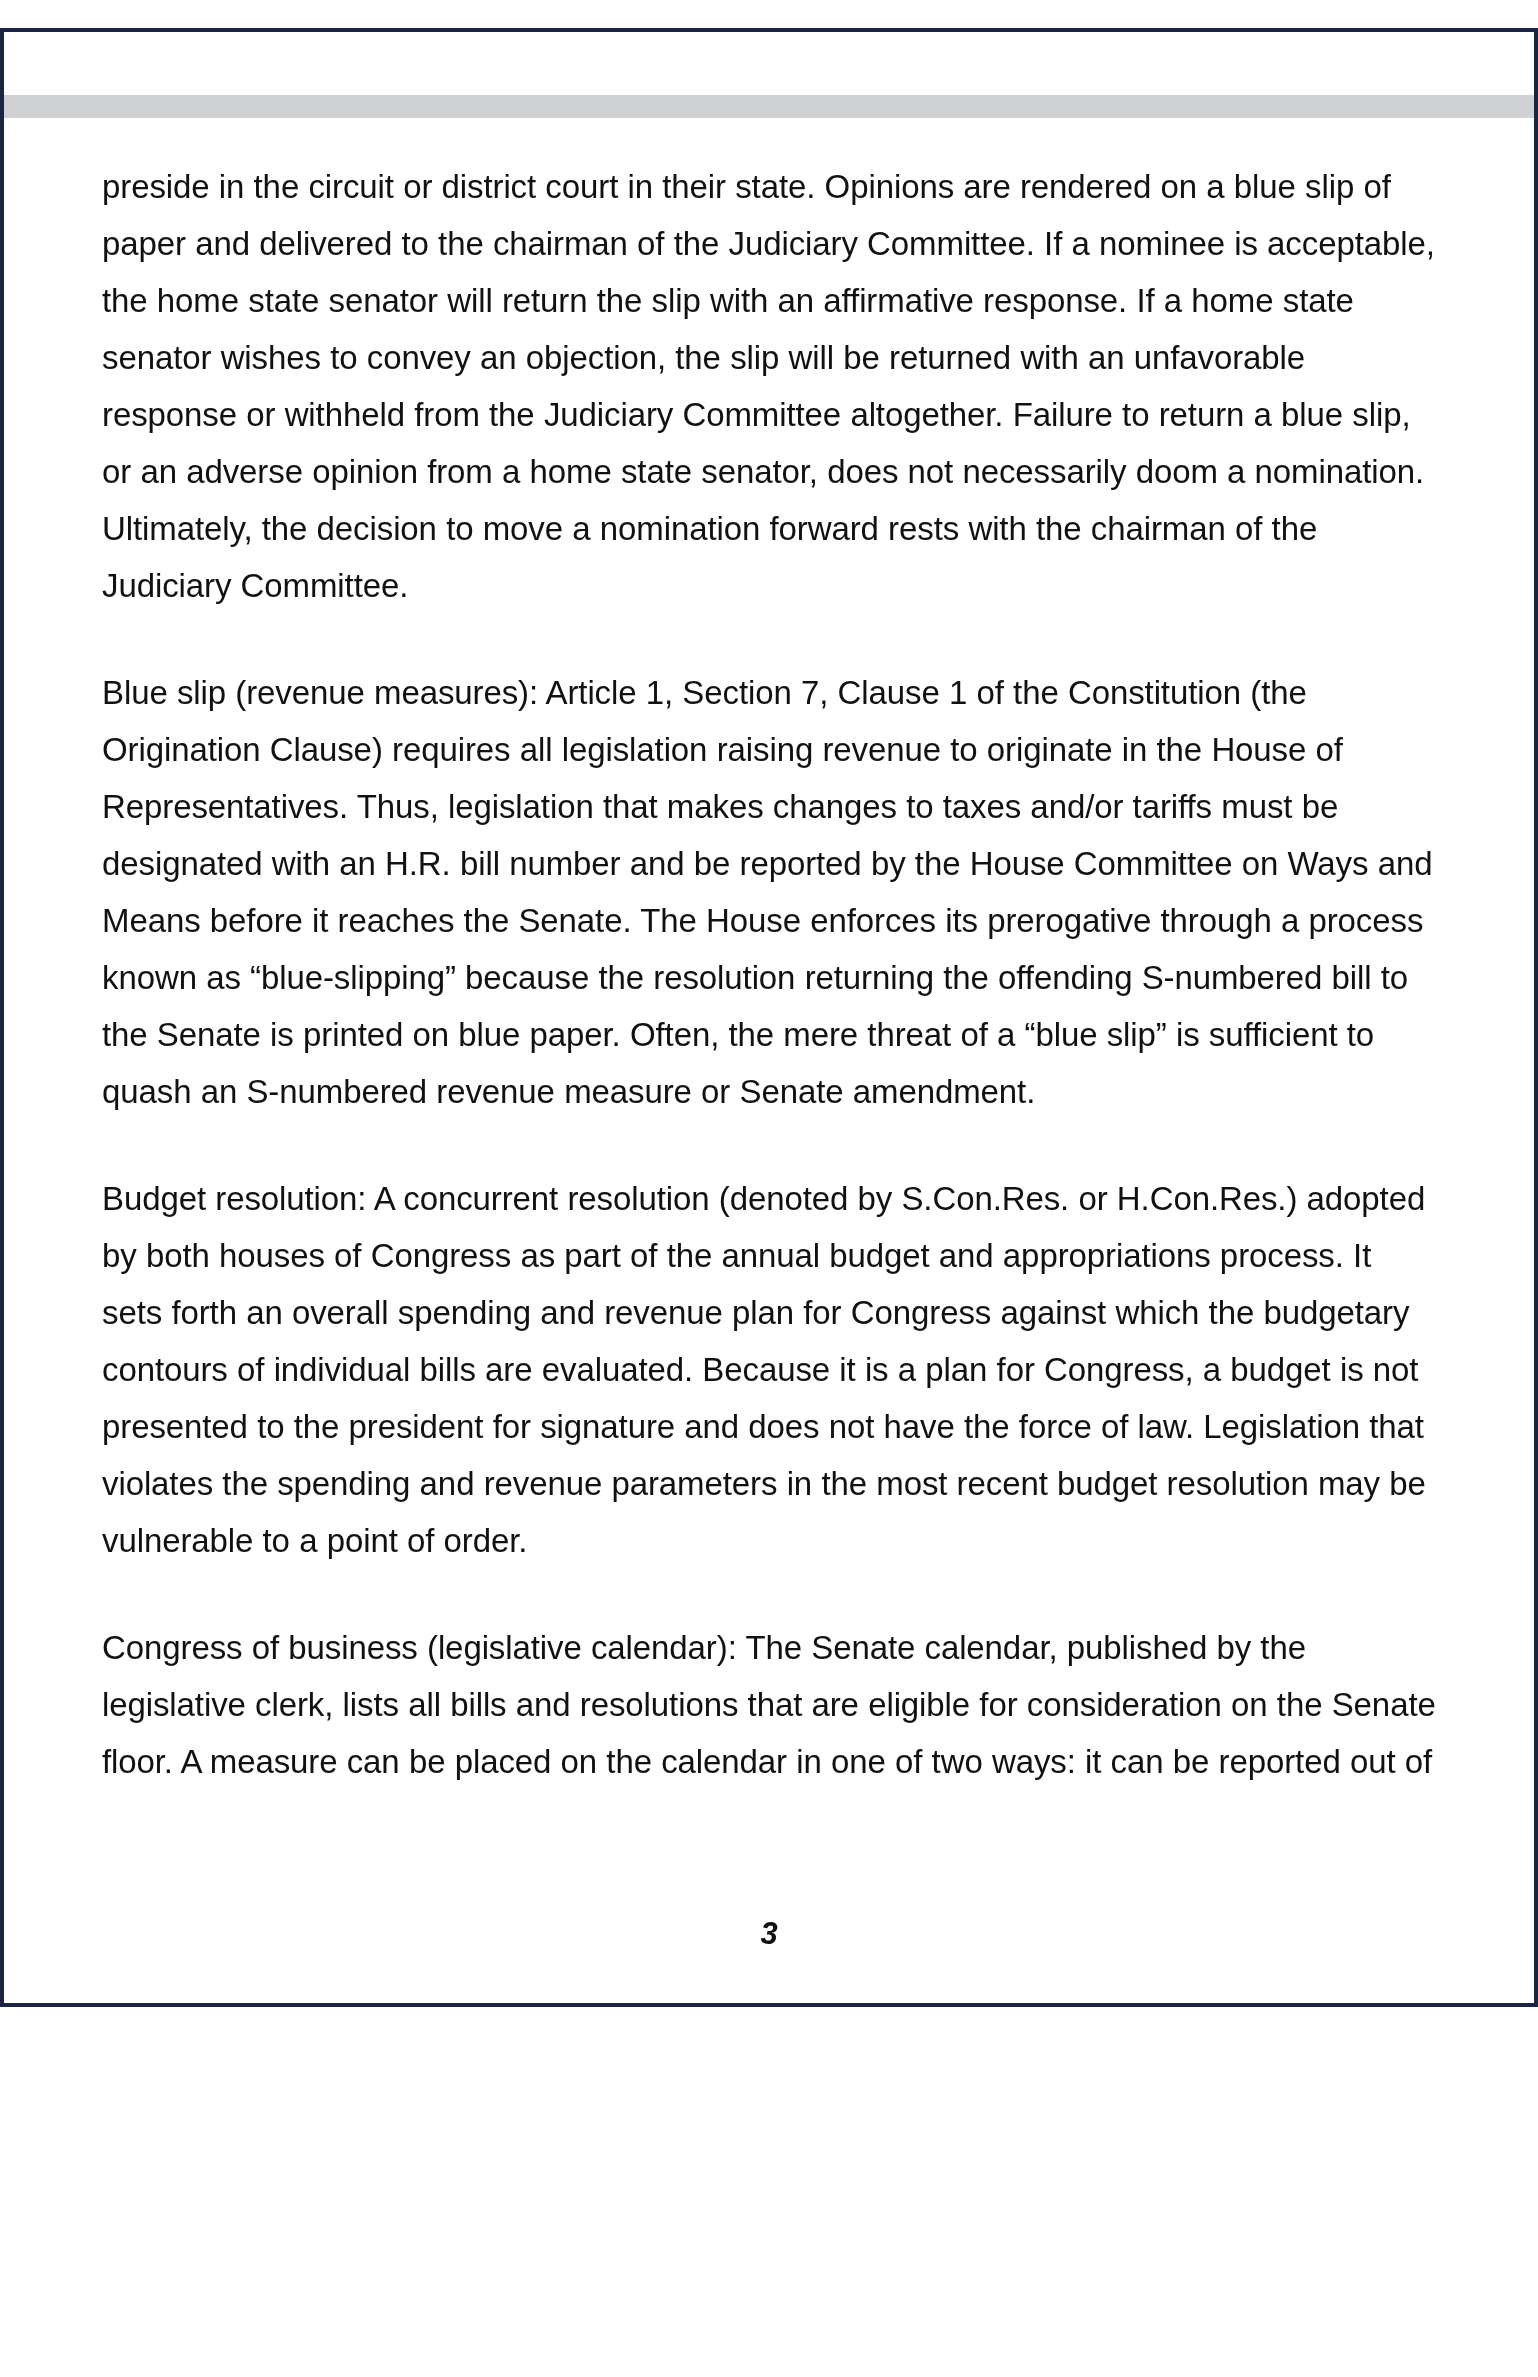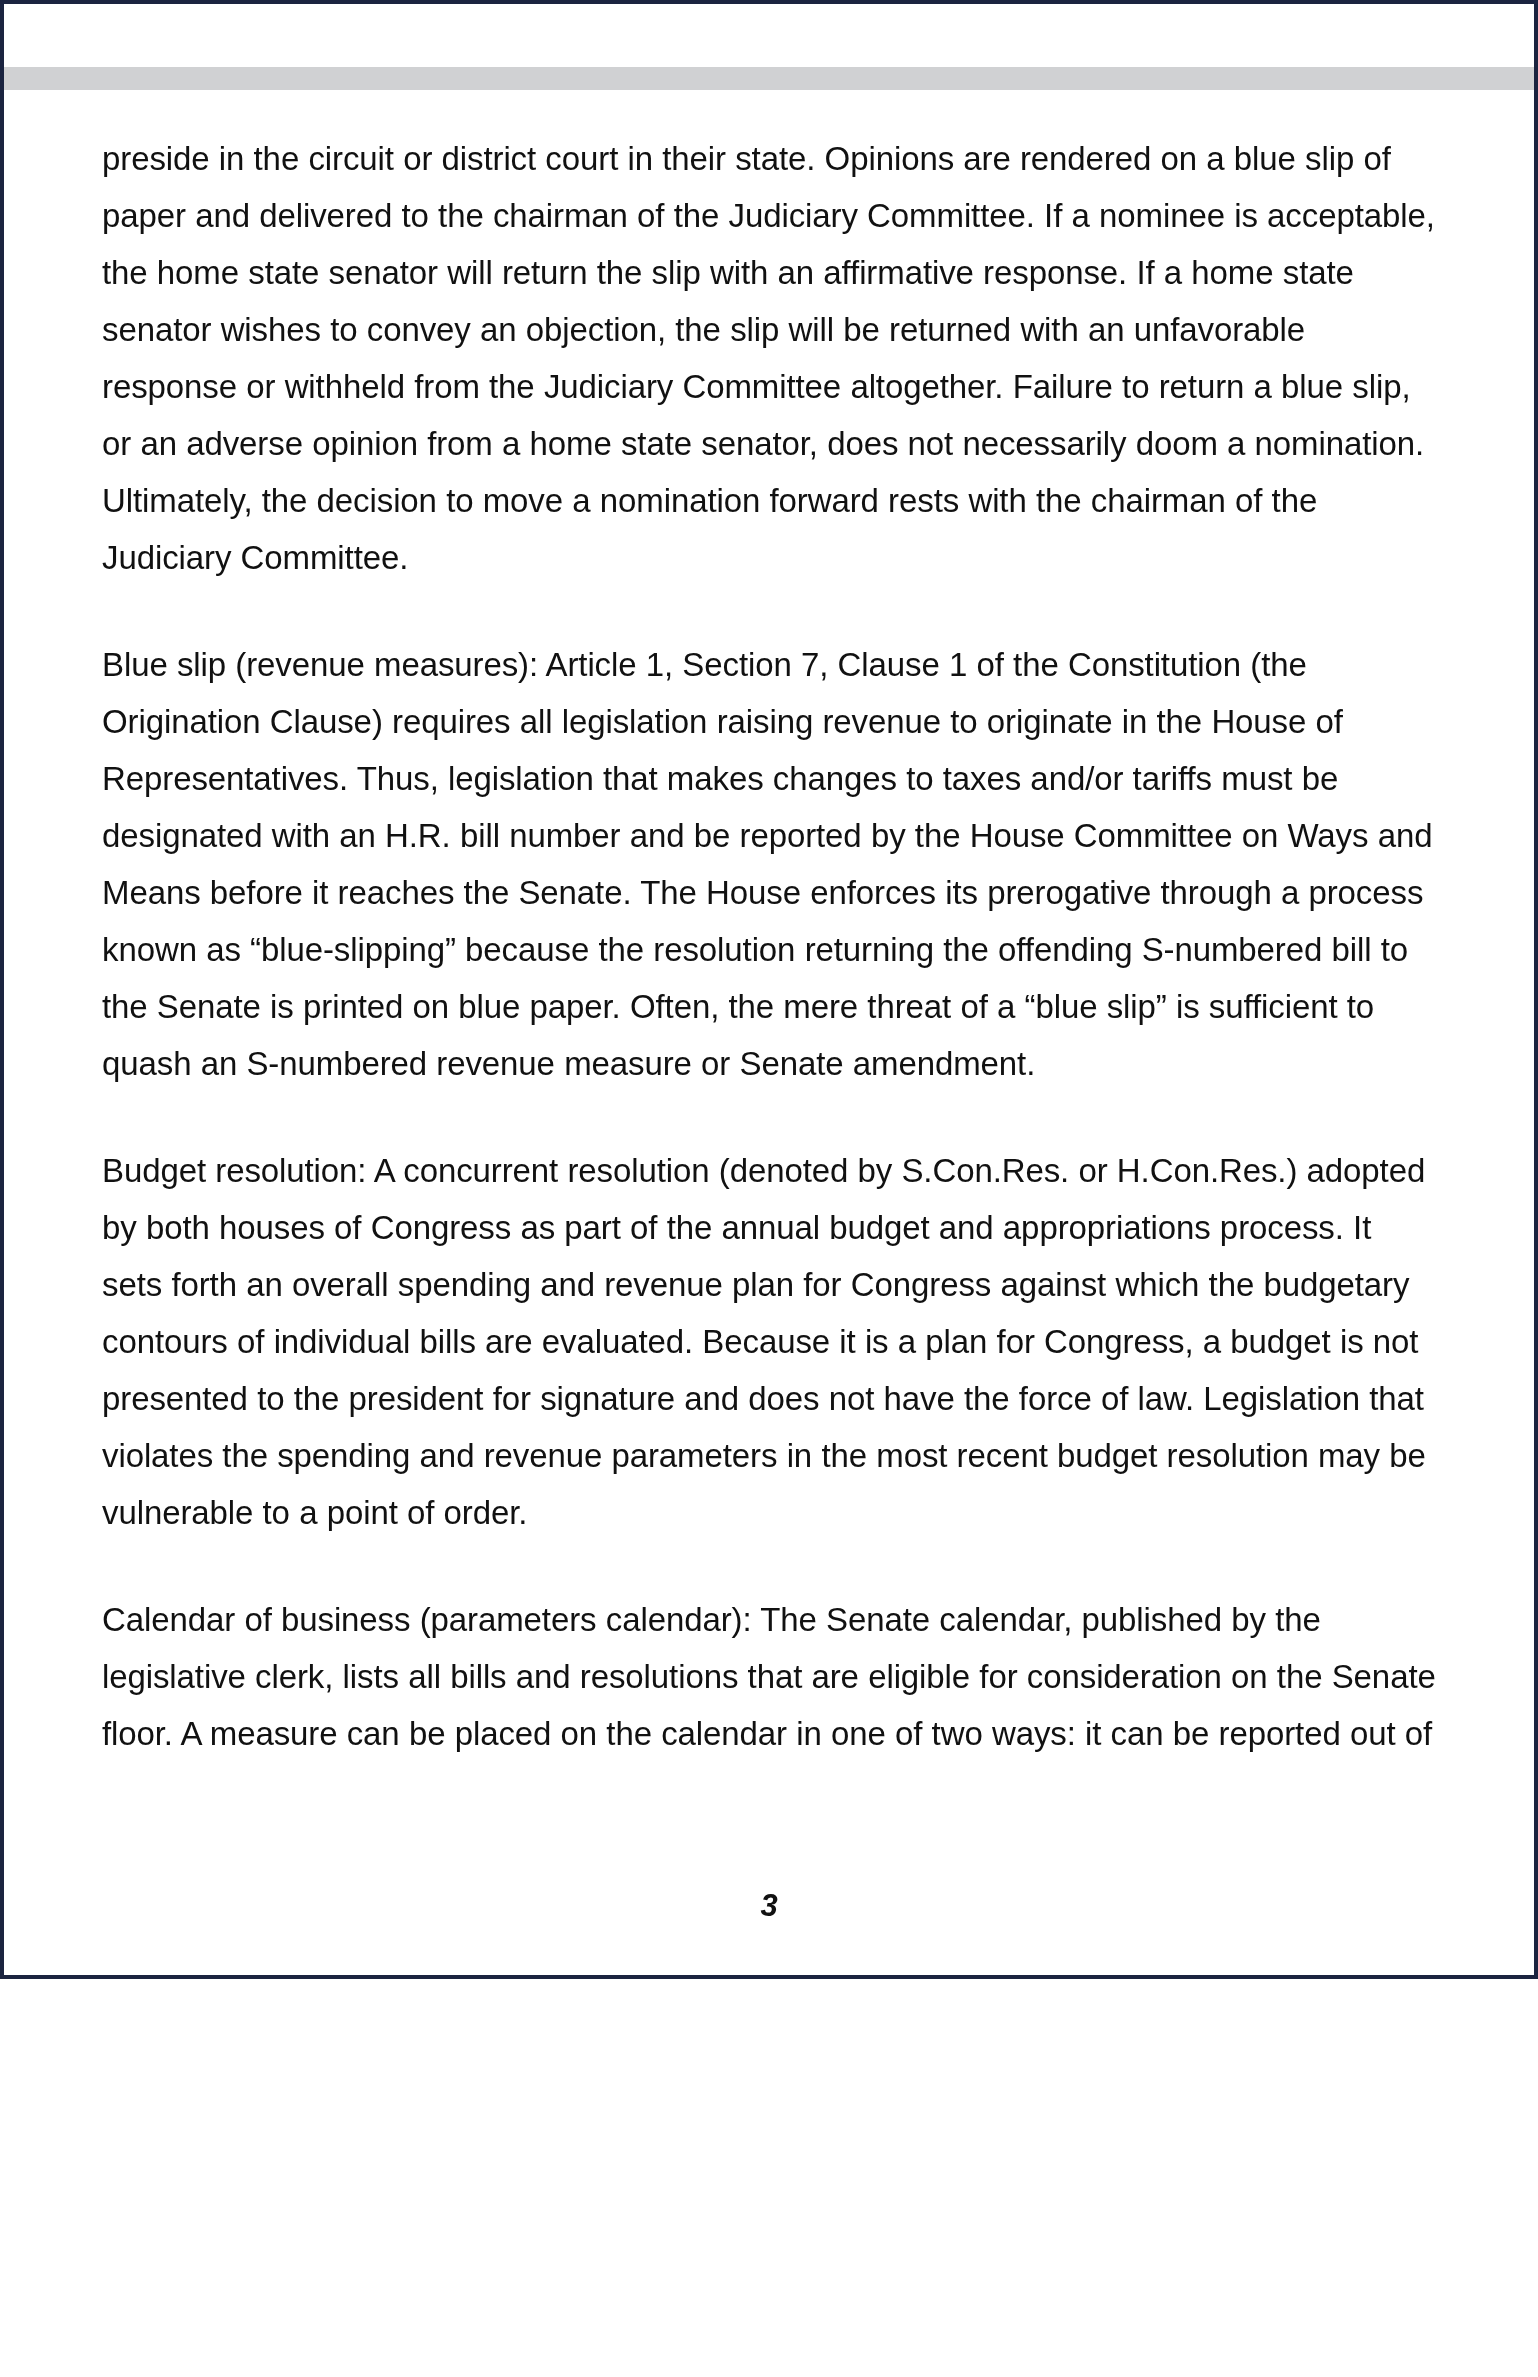--- a/index.html
+++ b/index.html
@@ -17,20 +17,21 @@
 
   .page {
     position: relative;
     width: 1538px;
     height: 1979px;
     background: #ffffff;
     border-left: 4.7px solid #1b2440;
     border-right: 4.7px solid #1b2440;
     border-top: 4.7px solid #1b2440;
     border-bottom: 4.7px solid #1b2440;
+    margin-top: 28px;
   }
 
   
   .header-band {
     position: absolute;
     left: 0;
     right: 0;
     top: 63px;
     height: 23px;
     background: #d0d1d3;
@@ -79,20 +80,20 @@
   <div class="header-band"></div>
 
   <div class="content">
 
     <p class="para"><span class="term"></span><span>preside in the circuit or district court in their state. Opinions are rendered on a blue slip of paper and delivered to the chairman of the Judiciary Committee.  If a nominee is acceptable, the home state senator will return the slip with an affirmative response. If a home state senator wishes to convey an objection, the slip will be returned with an unfavorable response or withheld from the Judiciary Committee altogether.  Failure to return a blue slip, or an adverse opinion from a home state senator, does not necessarily doom a nomination. Ultimately, the decision to move a nomination forward rests with the chairman of the Judiciary Committee.</span></p>
 
     <p class="para"><span class="term">Blue slip (revenue measures):</span><span> Article 1, Section 7, Clause 1 of the Constitution (the Origination Clause) requires all legislation raising revenue to originate in the House of Representatives. Thus, legislation that makes changes to taxes and/or tariffs must be designated with an H.R. bill number and be reported by the House Committee on Ways and Means before it reaches the Senate. The House enforces its prerogative through a process known as “blue-slipping” because the resolution returning the offending S-numbered bill to the Senate is printed on blue paper. Often, the mere threat of a “blue slip” is sufficient to quash an S-numbered revenue measure or Senate amendment.</span></p>
 
     <p class="para"><span class="term">Budget resolution:</span><span> A concurrent resolution (denoted by S.Con.Res. or H.Con.Res.) adopted by both houses of Congress as part of the annual budget and appropriations process. It sets forth an overall spending and revenue plan for Congress against which the budgetary contours of individual bills are evaluated. Because it is a plan for Congress, a budget is not presented to the president for signature and does not have the force of law. Legislation that violates the spending and revenue parameters in the most recent budget resolution may be vulnerable to a point of order.</span></p>
 
-    <p class="para"><span class="term">Calendar of business (parameters calendar):</span><span> The Senate calendar, published by the legislative clerk, lists all bills and resolutions that are eligible for consideration on the Senate floor. A measure can be placed on the calendar in one of two ways: it can be reported out of</span></p>
+    <p class="para"><span class="term">Congress of business (legislative calendar):</span><span> The Senate calendar, published by the legislative clerk, lists all bills and resolutions that are eligible for consideration on the Senate floor. A measure can be placed on the calendar in one of two ways: it can be reported out of</span></p>
 
   </div>
 
   <div class="page-number">3</div>
 
 </div>
 
 
 </body></html>

